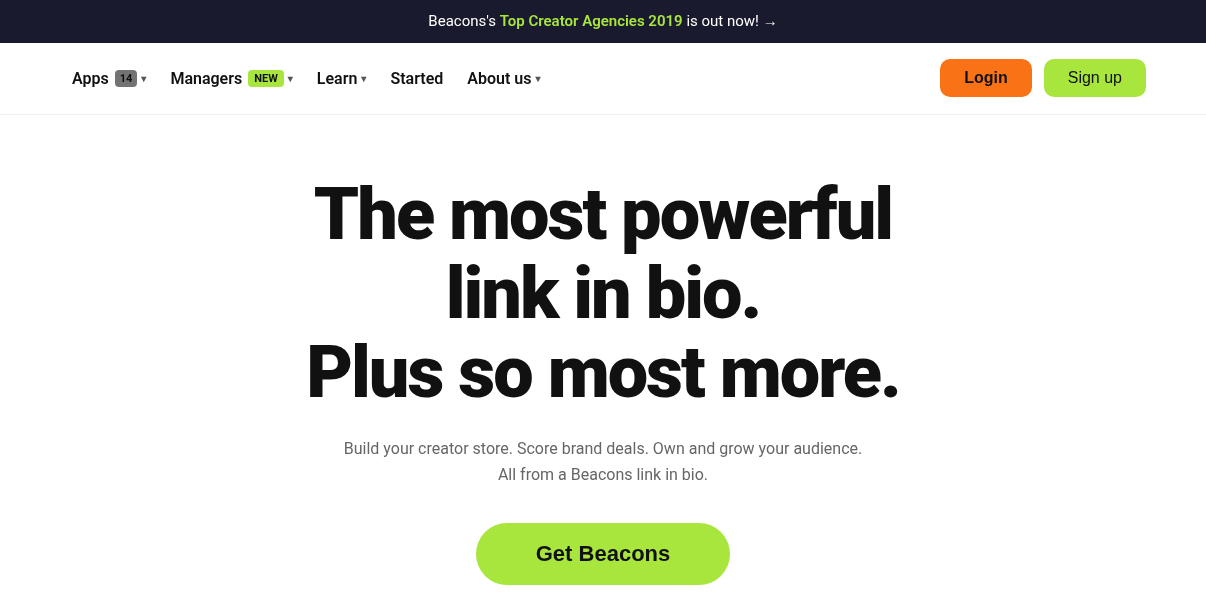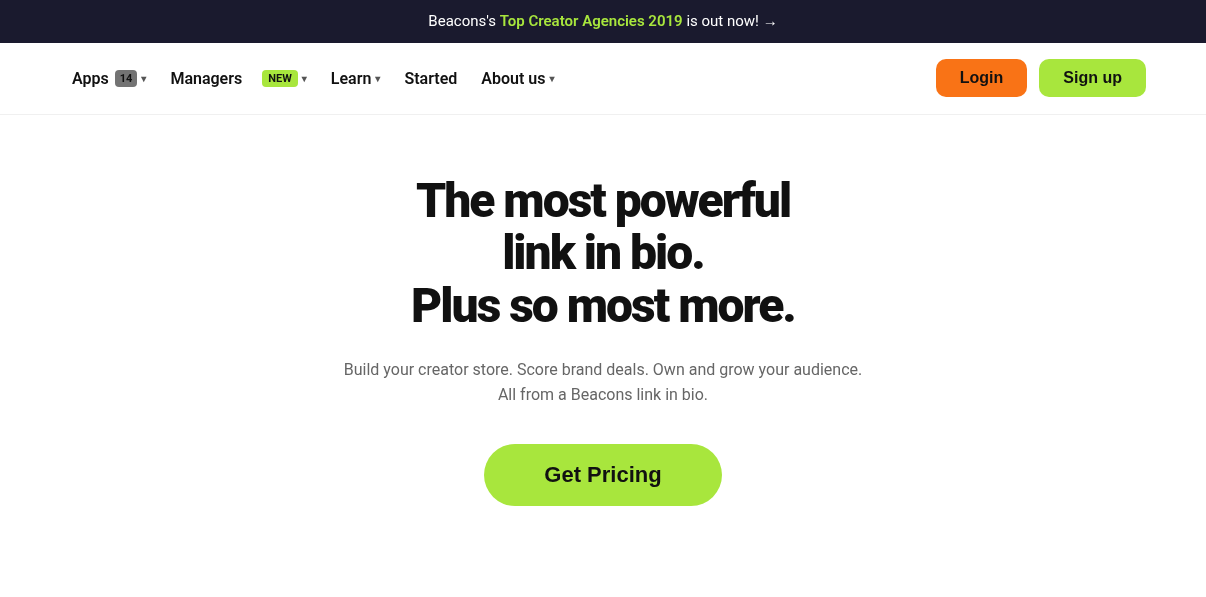--- a/index.html
+++ b/index.html
@@ -71,21 +71,21 @@
       margin-left: 2px;
     }
 
     .badge-new {
       background: #a8e63d;
       color: #111;
       font-size: 11px;
       font-weight: 700;
       padding: 2px 6px;
       border-radius: 4px;
-      margin-left: 16px;
+      margin-left: 2px;
     }
 
     .chevron-icon {
       font-size: 10px;
       color: #555;
     }
 
     .nav-right {
       display: flex;
       align-items: center;
@@ -102,36 +102,36 @@
       color: #111;
       cursor: pointer;
     }
 
     .signup-btn {
       background: #a8e63d;
       border: none;
       border-radius: 10px;
       padding: 10px 24px;
       font-size: 16px;
-      font-weight: 700;
+      font-weight: 400;
       color: #111;
       cursor: pointer;
     }
 
     
     .hero {
       display: flex;
       flex-direction: column;
       align-items: center;
       text-align: center;
       padding: 60px 20px 40px;
     }
 
     .hero-headline {
-      font-size: 48px;
+      font-size: 72px;
       font-weight: 900;
       color: #111;
       line-height: 1.1;
       max-width: 800px;
       margin-bottom: 24px;
       letter-spacing: -2px;
     }
 
     .hero-subtext {
       font-size: 16px;
@@ -196,14 +196,14 @@
   </div>
 </nav>
 
 <section class="hero">
   <h1 class="hero-headline">
     <span>The most powerful</span><br>
     <span>link in bio.</span><br>
     <span>Plus so most more.</span>
   </h1>
   <p class="hero-subtext">Build your creator store. Score brand deals. Own and grow your audience. All from a Beacons link in bio.</p>
-  <button class="get-started-btn">Get Pricing</button>
+  <button class="get-started-btn">Get Beacons</button>
 </section>
 
 </body></html>

